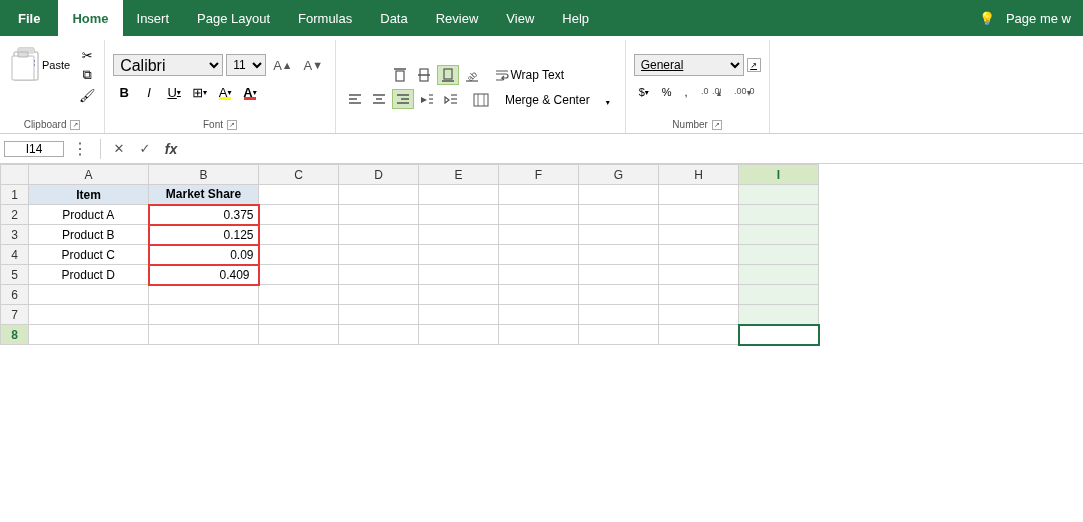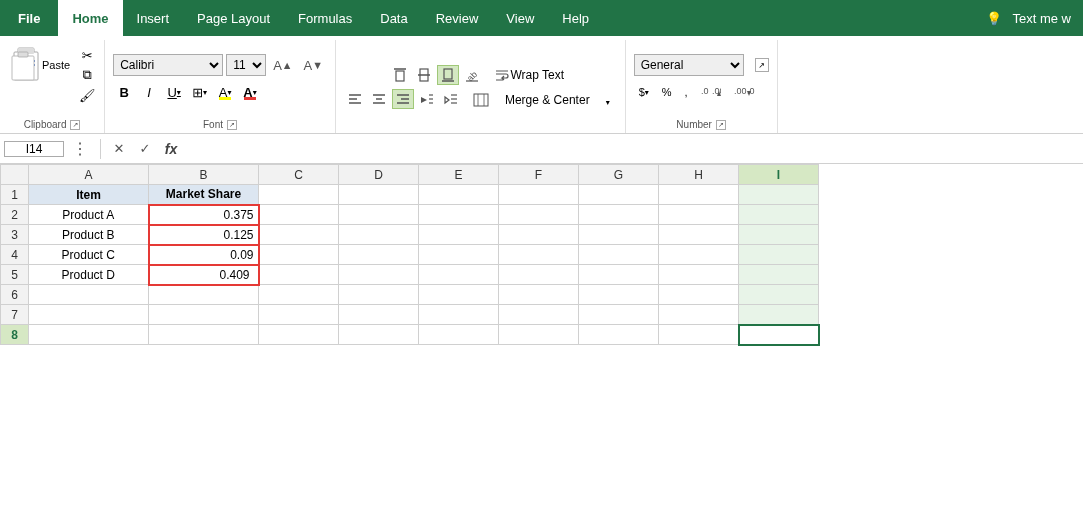--- a/index.html
+++ b/index.html
@@ -117,21 +117,21 @@
       justify-content: center;
       cursor: pointer;
       font-size: 13px;
       border: 1px solid transparent;
     }
 
     
     .font-select {
       width: 110px;
       height: 22px;
-      font-size: 12px;
+      font-size: 16px;
       border: 1px solid #ababab;
       padding: 0 2px;
     }
     .size-select {
       width: 40px;
       height: 22px;
       font-size: 12px;
       border: 1px solid #ababab;
       padding: 0 2px;
     }
@@ -342,21 +342,21 @@
   <div class="tab-item active">Home</div>
   <div class="tab-item">Insert</div>
   <div class="tab-item">Page Layout</div>
   <div class="tab-item">Formulas</div>
   <div class="tab-item">Data</div>
   <div class="tab-item">Review</div>
   <div class="tab-item">View</div>
   <div class="tab-item">Help</div>
   <div class="ribbon-right">
     <span>💡</span>
-    <span>Text me w</span>
+    <span>Page me w</span>
   </div>
 </div>
 
 <div class="ribbon-toolbar">
 
   <div class="ribbon-group clipboard-group">
     <div class="ribbon-group-content" style="align-items:flex-start; gap:2px;">
       <div class="paste-btn">
         <svg width="32" height="38" viewBox="0 0 32 38">
           <rect x="8" y="2" width="16" height="6" rx="1" fill="#ccc" stroke="#aaa" stroke-width="1"></rect>
@@ -507,21 +507,21 @@
             </svg>
           <span>Merge &amp; Center</span>
           <span style="font-size:8px;">▾</span>
         </div>
       </div>
     </div>
   </div>
 
   <div class="ribbon-group" style="min-width:130px;">
     <div class="ribbon-group-content" style="flex-direction:column; gap:2px; justify-content:center; align-items:flex-start; padding: 4px 0;">
-      <div style="display:flex; gap:11px; align-items:center;">
+      <div style="display:flex; gap:3px; align-items:center;text-decoration:underline;">
         <select class="number-select">
           <option>General</option>
         </select>
         <span class="expand-icon" style="border:1px solid #aaa; width:14px; height:14px; display:flex; align-items:center; justify-content:center; font-size:8px; cursor:pointer;">↗</span>
       </div>
       <div class="number-row">
         <div class="num-btn">
           <span>$</span>
           <span style="font-size:8px;">▾</span>
         </div>

